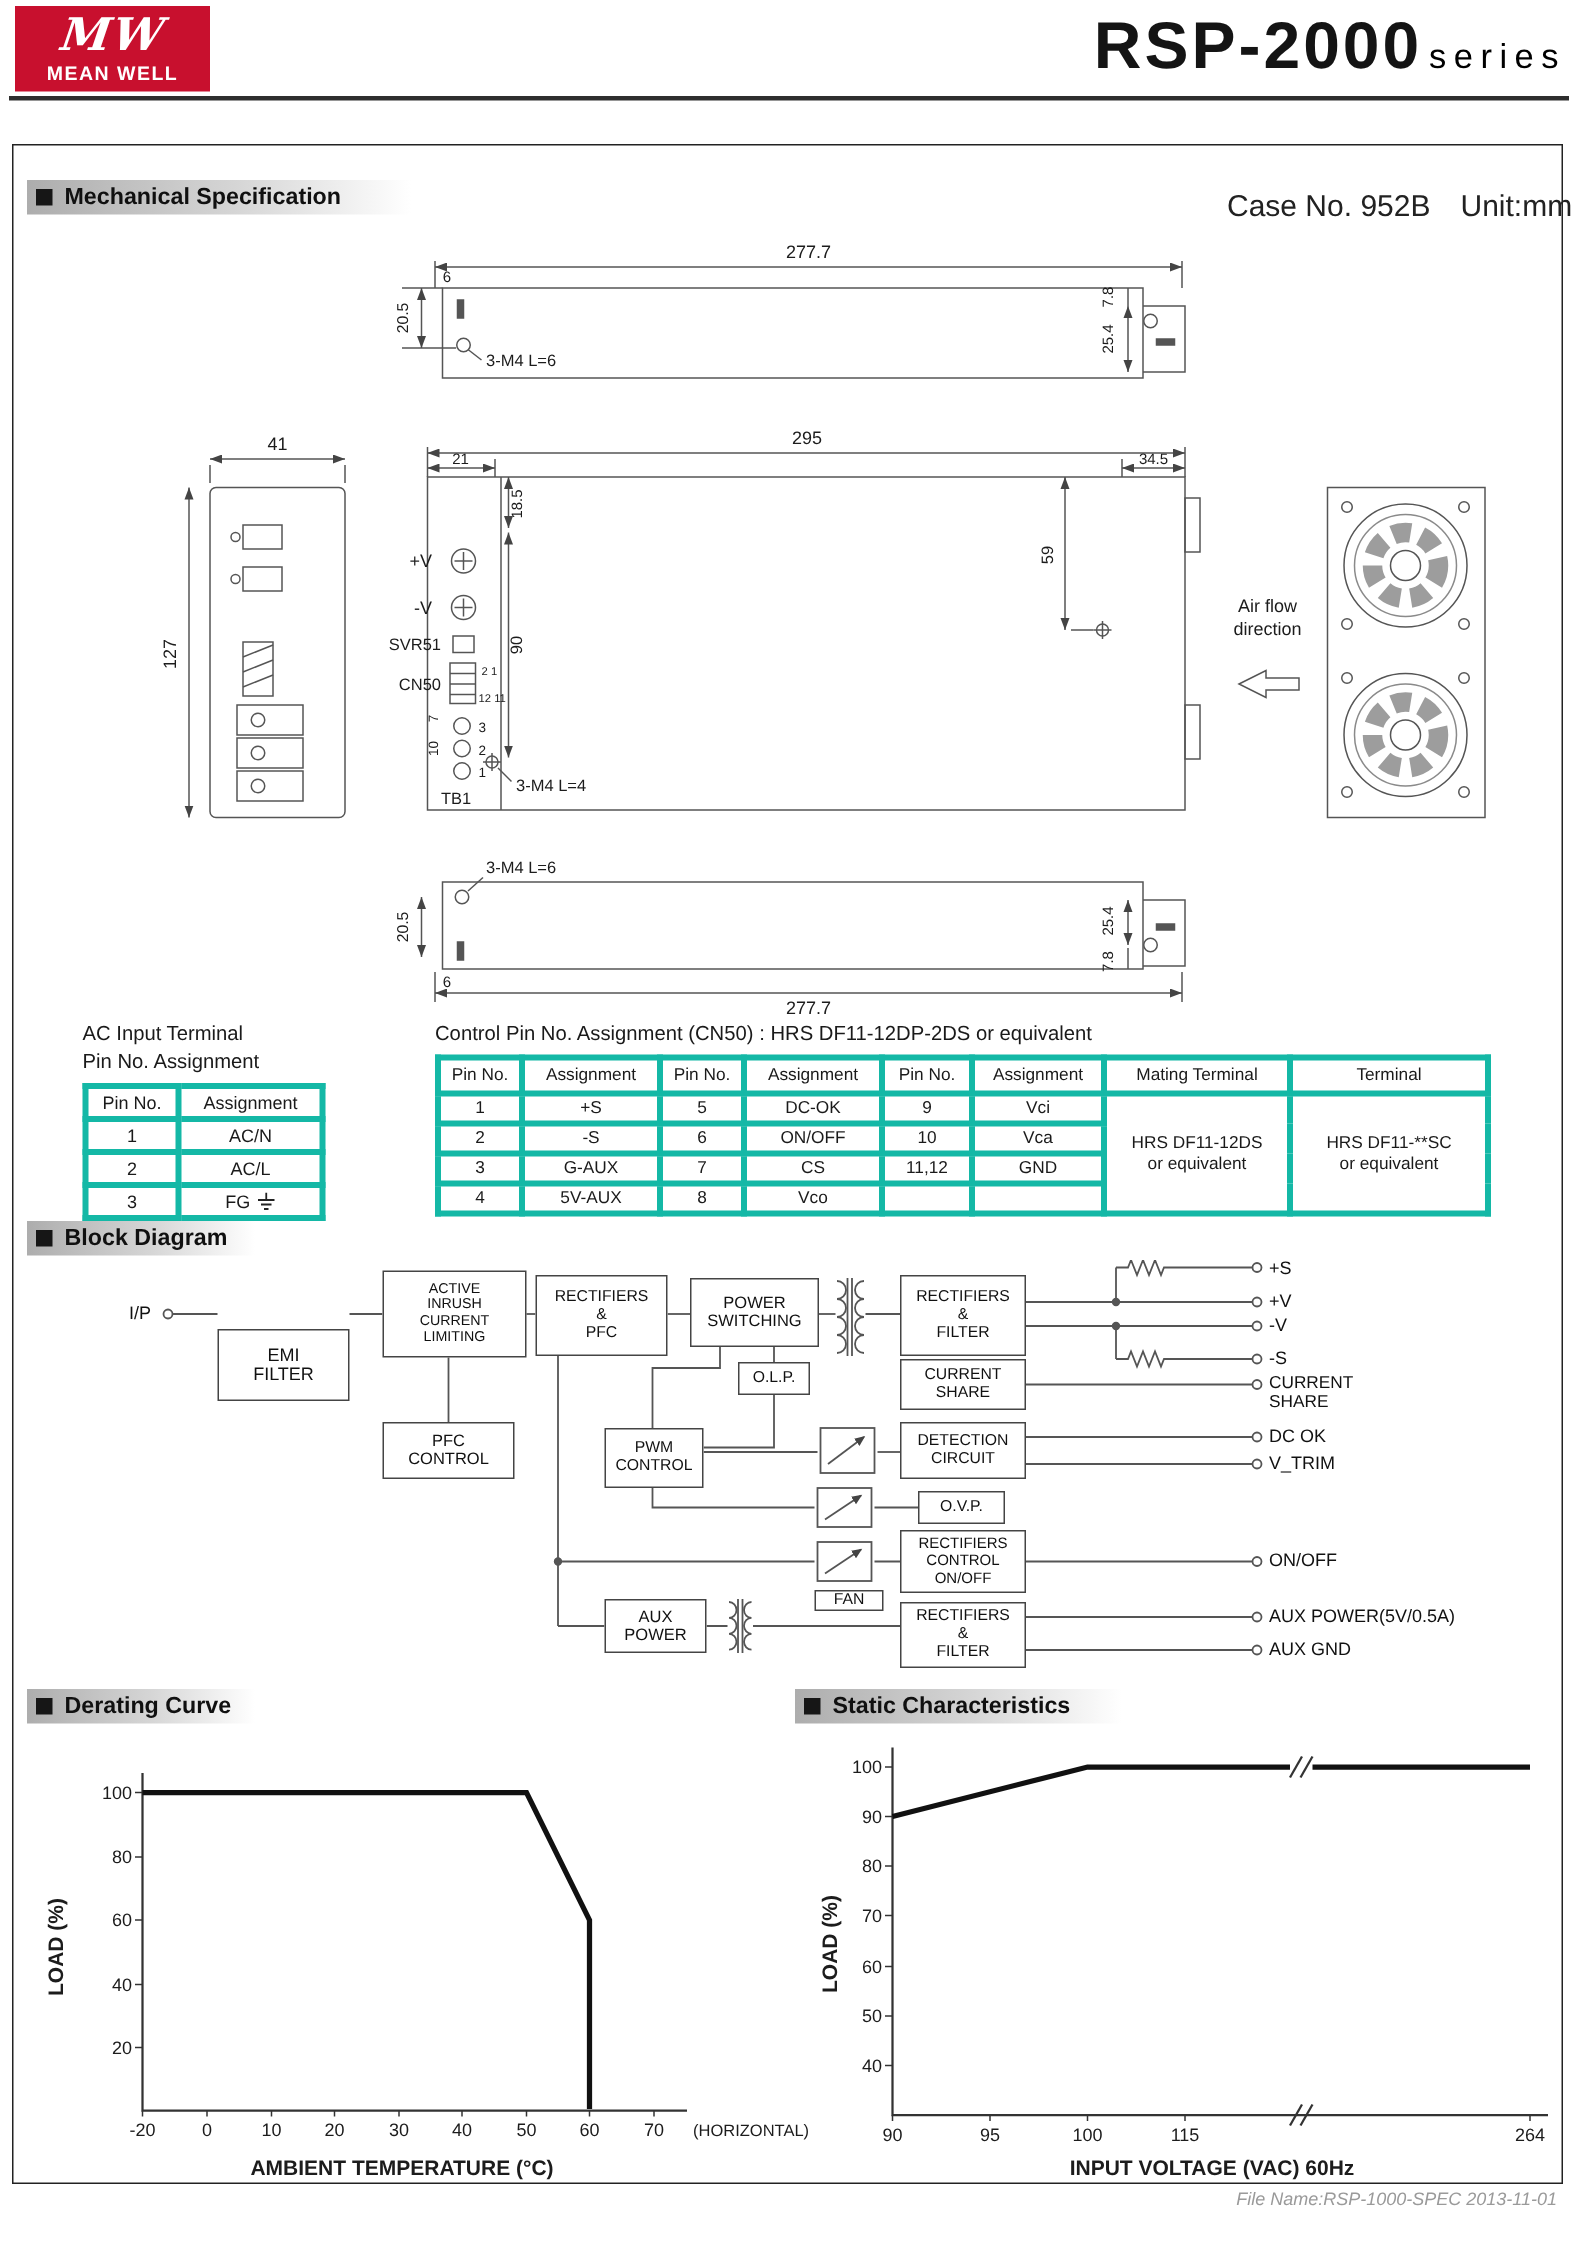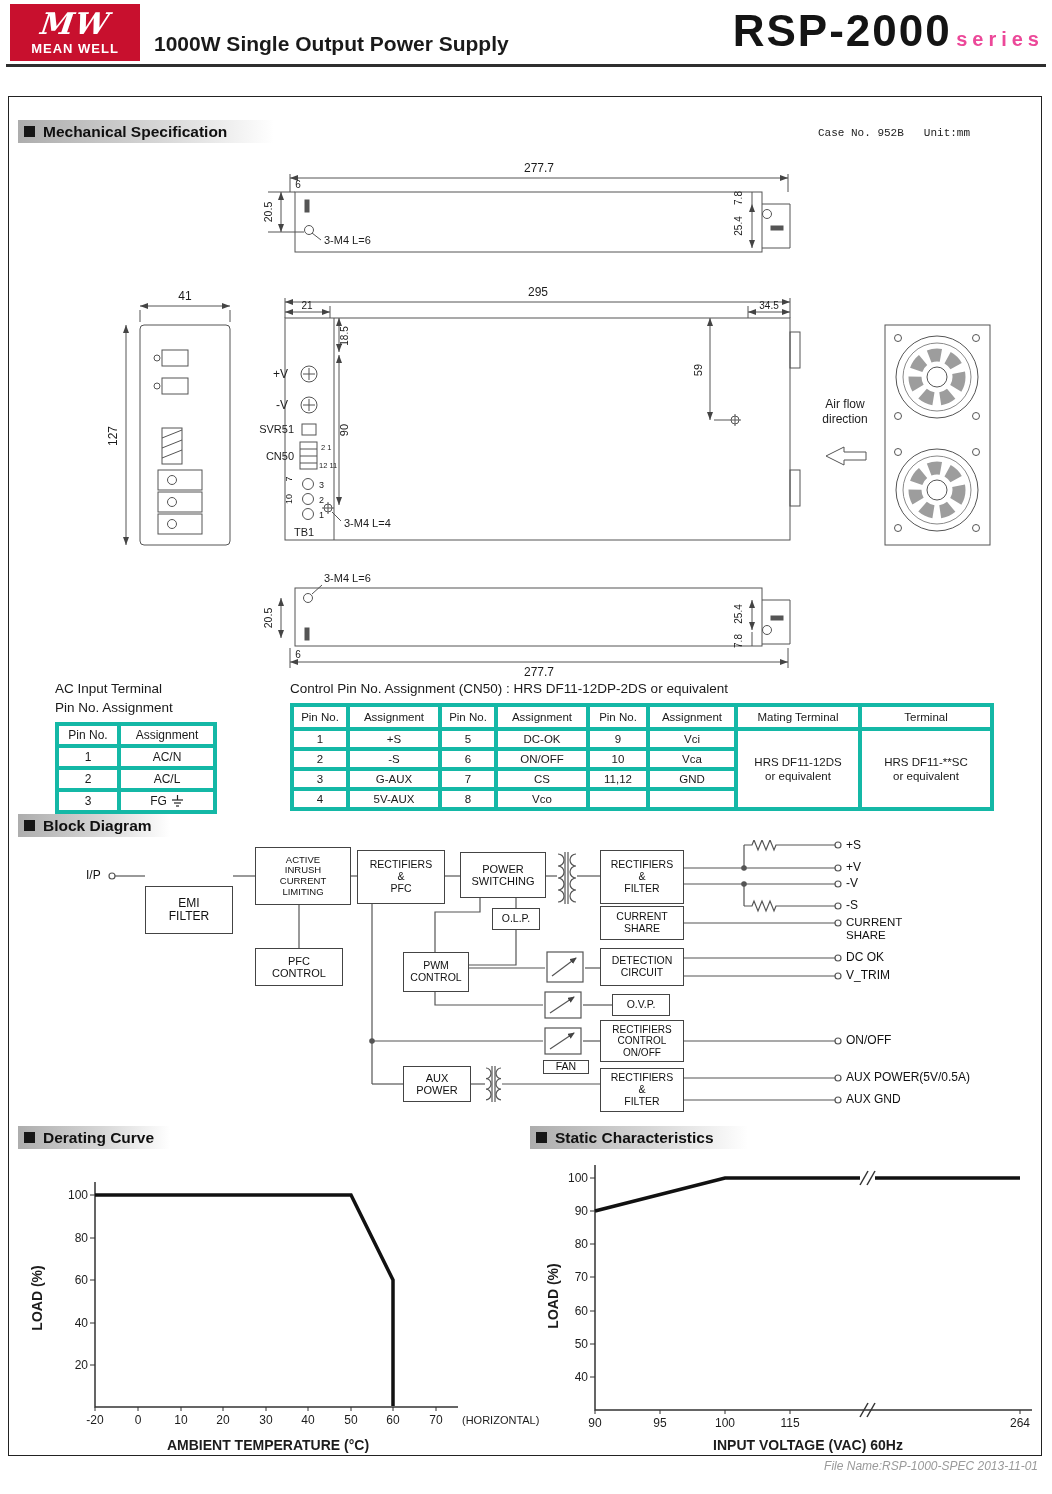--- a/index.html
+++ b/index.html
@@ -11,31 +11,31 @@
   
   .hdr-rule { position:absolute; left:6px; top:64px; width:1040px; height:3px; background:#2e2e2e; }
   .logo { position:absolute; left:10px; top:4px; width:130px; height:57px; background:#c8102e;
           display:flex; flex-direction:column; align-items:center; justify-content:center; }
   .logo-mw { color:#fff; font-family:"DejaVu Serif", serif; font-style:italic; font-weight:bold;
              font-size:30px; line-height:30px; transform:skewX(-8deg); letter-spacing:1px; }
   .logo-name { color:#fff; font-weight:bold; font-size:13px; letter-spacing:1px; margin-top:2px; }
   .doc-title { position:absolute; left:154px; top:32px; font-size:21px; font-weight:bold; color:#1a1a1a; }
   .series { position:absolute; right:8px; top:6px; white-space:nowrap; }
   .series-main { font-size:44px; font-weight:bold; letter-spacing:2px; color:#141414; }
-  .series-suffix { font-size:20px; font-weight:bold; letter-spacing:5px; color:#ec4899; }
+  .series-suffix { font-size:23px; font-weight:normal; letter-spacing:5px; color:#000000; }
 
   .content-frame { position:absolute; left:8px; top:96px; width:1034px; height:1360px; border:1px solid #222; }
 
   
   .sec-h { position:absolute; height:23px; display:flex; align-items:center; gap:8px; padding-left:6px;
            background:linear-gradient(90deg,#adadad 0%, #d6d6d6 55%, rgba(222,222,222,0) 100%); }
   .sq { width:11px; height:11px; background:#161616; flex:0 0 auto; }
   .sec-t { font-weight:bold; font-size:15.5px; color:#101010; white-space:nowrap; }
 
-  .case-unit { position:absolute; left:818px; top:127px; display:flex; gap:20px; font-size:11px; color:#222;font-family:Liberation Mono, monospace; }
+  .case-unit { position:absolute; left:818px; top:127px; display:flex; gap:20px; font-size:20px; color:#222; }
 
   
   .tbl-title { font-size:13.5px; color:#1a1a1a; line-height:19px; }
   table.dtable { border-collapse:collapse; margin-top:5px; }
   table.dtable th, table.dtable td { border:4px solid #14b8a6; font-weight:normal; font-size:12px;
                                      text-align:center; padding:2px 4px; color:#1a1a1a; background:#fff; }
   table.cn th, table.cn td { font-size:11.5px; height:20px; padding:1px 3px; }
   table.cn th { height:24px; }
   .pre { white-space:pre-line; line-height:1.25; }
   .fg-wrap { display:inline-flex; align-items:center; gap:4px; justify-content:center; }
@@ -54,21 +54,20 @@
 </style>
 </head>
 <body>
 
 <div class="page">
 
   <div class="logo">
     <div class="logo-mw">MW</div>
     <div class="logo-name">MEAN WELL</div>
   </div>
-  <div class="doc-title">1000W Single Output Power Supply</div>
   <div class="series">
     <span class="series-main">RSP-2000</span>
     <span class="series-suffix">series</span>
   </div>
   <div class="hdr-rule"></div>
 
   <div class="content-frame"></div>
 
   <div class="sec-h" style="left:18px; top:120px; width:256px;">
     <span class="sq"></span>

